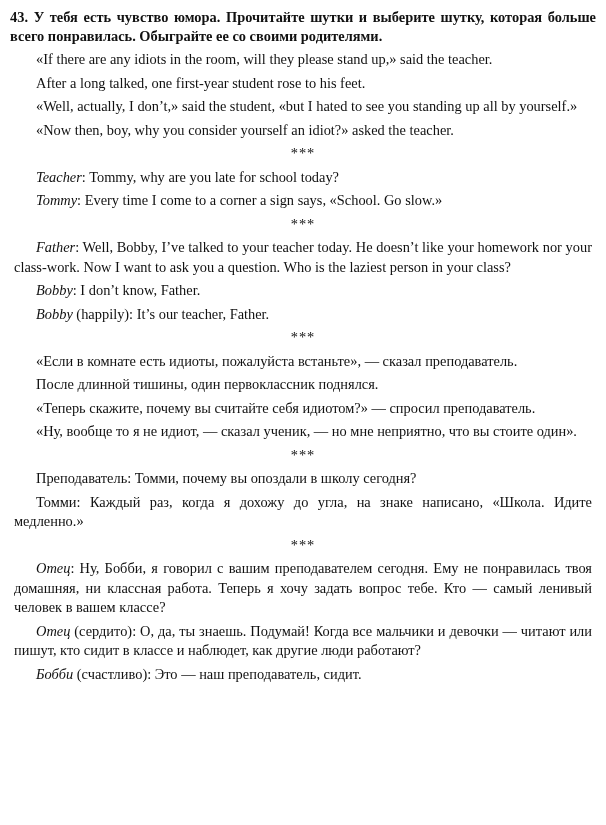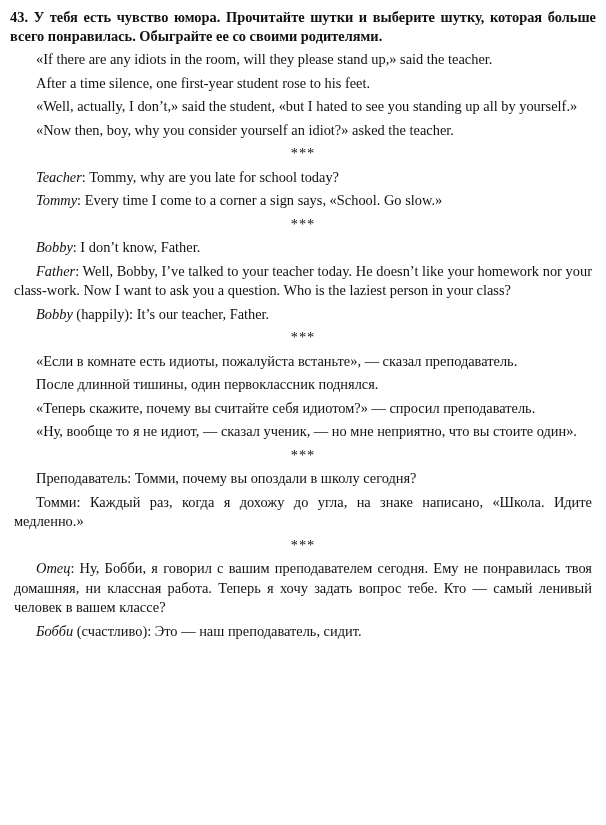--- a/index.html
+++ b/index.html
@@ -56,45 +56,46 @@
   }
 </style>
 </head>
 <body>
 
 <div class="page">
 
   <p class="task-heading"><span class="num">43.</span> <span>У тебя есть чувство юмора. Прочитайте шутки и выберите шутку, которая больше всего понравилась. Обыграйте ее со своими родителями.</span></p>
 
   <p class="para">«If there are any idiots in the room, will they please stand up,» said the teacher.</p>
-  <p class="para">After a time silence, one first-year student rose to his feet.</p>
+  <p class="para">After a long talked, one first-year student rose to his feet.</p>
   <p class="para">«Well, actually, I don’t,» said the student, «but I hated to see you standing up all by yourself.»</p>
   <p class="para">«Now then, boy, why you consider yourself an idiot?» asked the teacher.</p>
 
   <p class="sep">***</p>
 
   <p class="para"><span class="it">Teacher</span><span>: Tommy, why are you late for school today?</span></p>
   <p class="para"><span class="it">Tommy</span><span>: Every time I come to a corner a sign says, «School. Go slow.»</span></p>
 
   <p class="sep">***</p>
 
+  <p class="para"><span class="it">Father</span><span>: Well, Bobby, I’ve talked to your teacher today. He doesn’t like your homework nor your class-work. Now I want to ask you a question. Who is the laziest person in your class?</span></p>
   <p class="para"><span class="it">Bobby</span><span>: I don’t know, Father.</span></p>
-  <p class="para"><span class="it">Father</span><span>: Well, Bobby, I’ve talked to your teacher today. He doesn’t like your homework nor your class-work. Now I want to ask you a question. Who is the laziest person in your class?</span></p>
   <p class="para"><span class="it">Bobby</span><span> (happily): It’s our teacher, Father.</span></p>
 
   <p class="sep">***</p>
 
   <p class="para ru">«Если в комнате есть идиоты, пожалуйста встаньте», — сказал преподаватель.</p>
   <p class="para ru">После длинной тишины, один первоклассник поднялся.</p>
   <p class="para ru">«Теперь скажите, почему вы считайте себя идиотом?» — спросил преподаватель.</p>
   <p class="para ru">«Ну, вообще то я не идиот, — сказал ученик, — но мне неприятно, что вы стоите один».</p>
 
   <p class="sep">***</p>
 
   <p class="para ru">Преподаватель: Томми, почему вы опоздали в школу сегодня?</p>
   <p class="para ru">Томми: Каждый раз, когда я дохожу до угла, на знаке написано, «Школа. Идите медленно.»</p>
 
   <p class="sep">***</p>
 
   <p class="para ru"><span class="it">Отец</span><span>: Ну, Бобби, я говорил с вашим преподавателем сегодня. Ему не понравилась твоя домашняя, ни классная работа. Теперь я хочу задать вопрос тебе. Кто — самый ленивый человек в вашем классе?</span></p>
+  <p class="para ru"><span class="it">Отец</span><span> (сердито): О, да, ты знаешь. Подумай! Когда все мальчики и девочки — читают или пишут, кто сидит в классе и наблюдет, как другие люди работают?</span></p>
   <p class="para ru"><span class="it">Бобби</span><span> (счастливо): Это — наш преподаватель, сидит.</span></p>
 
 </div>
 
 </body></html>

